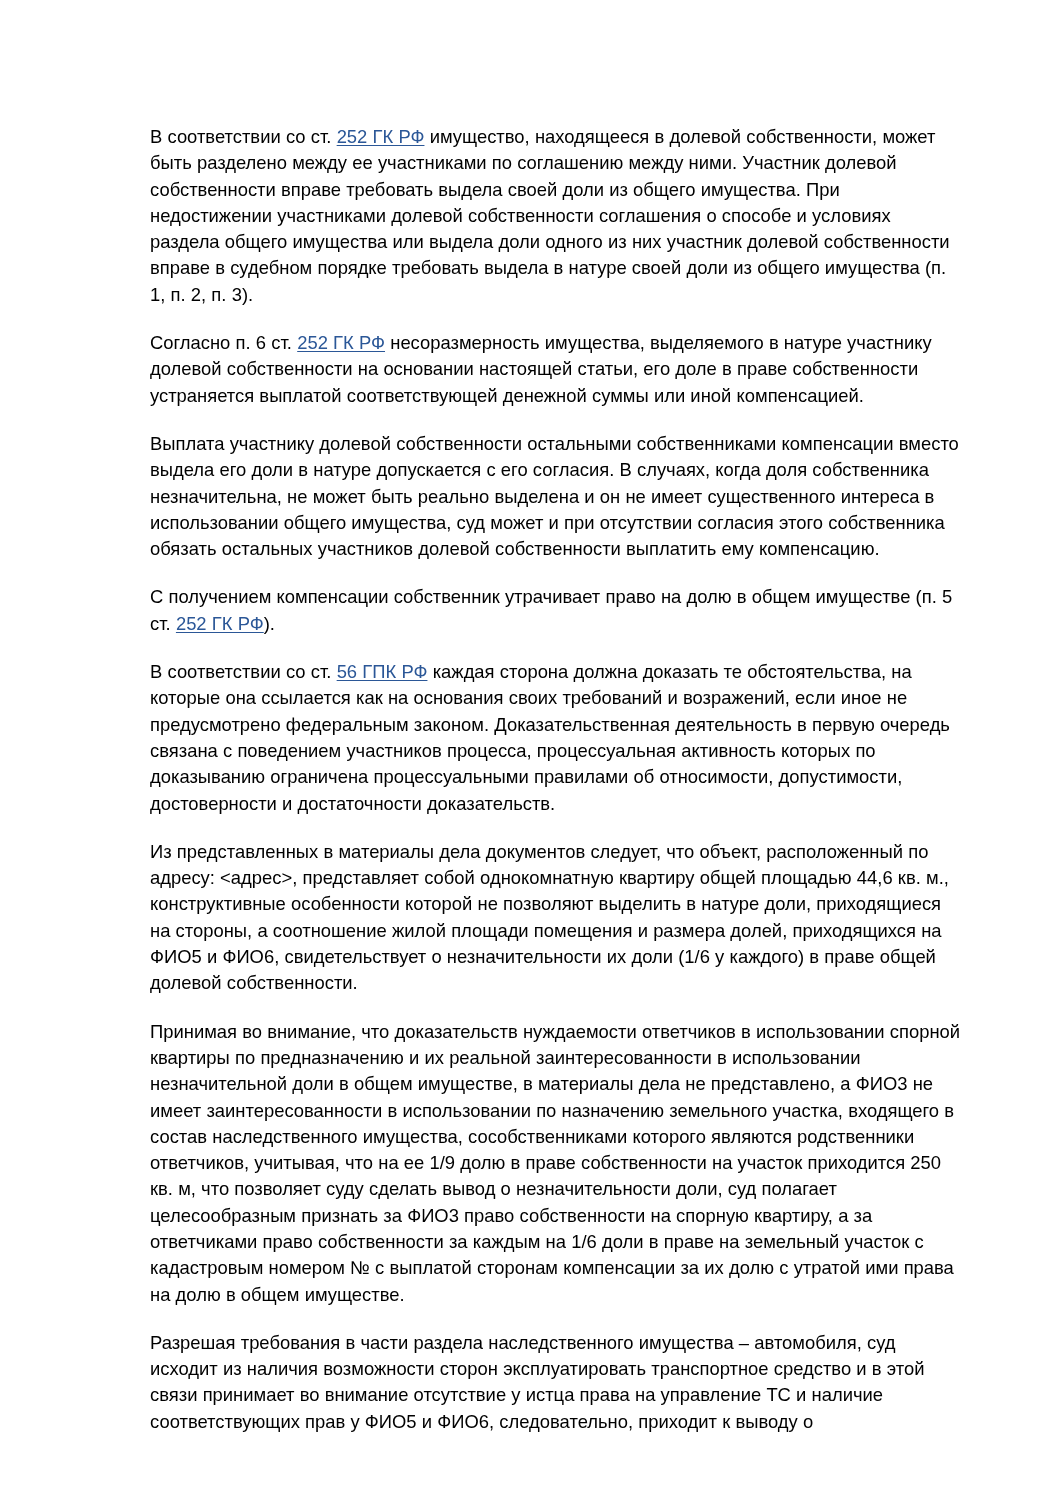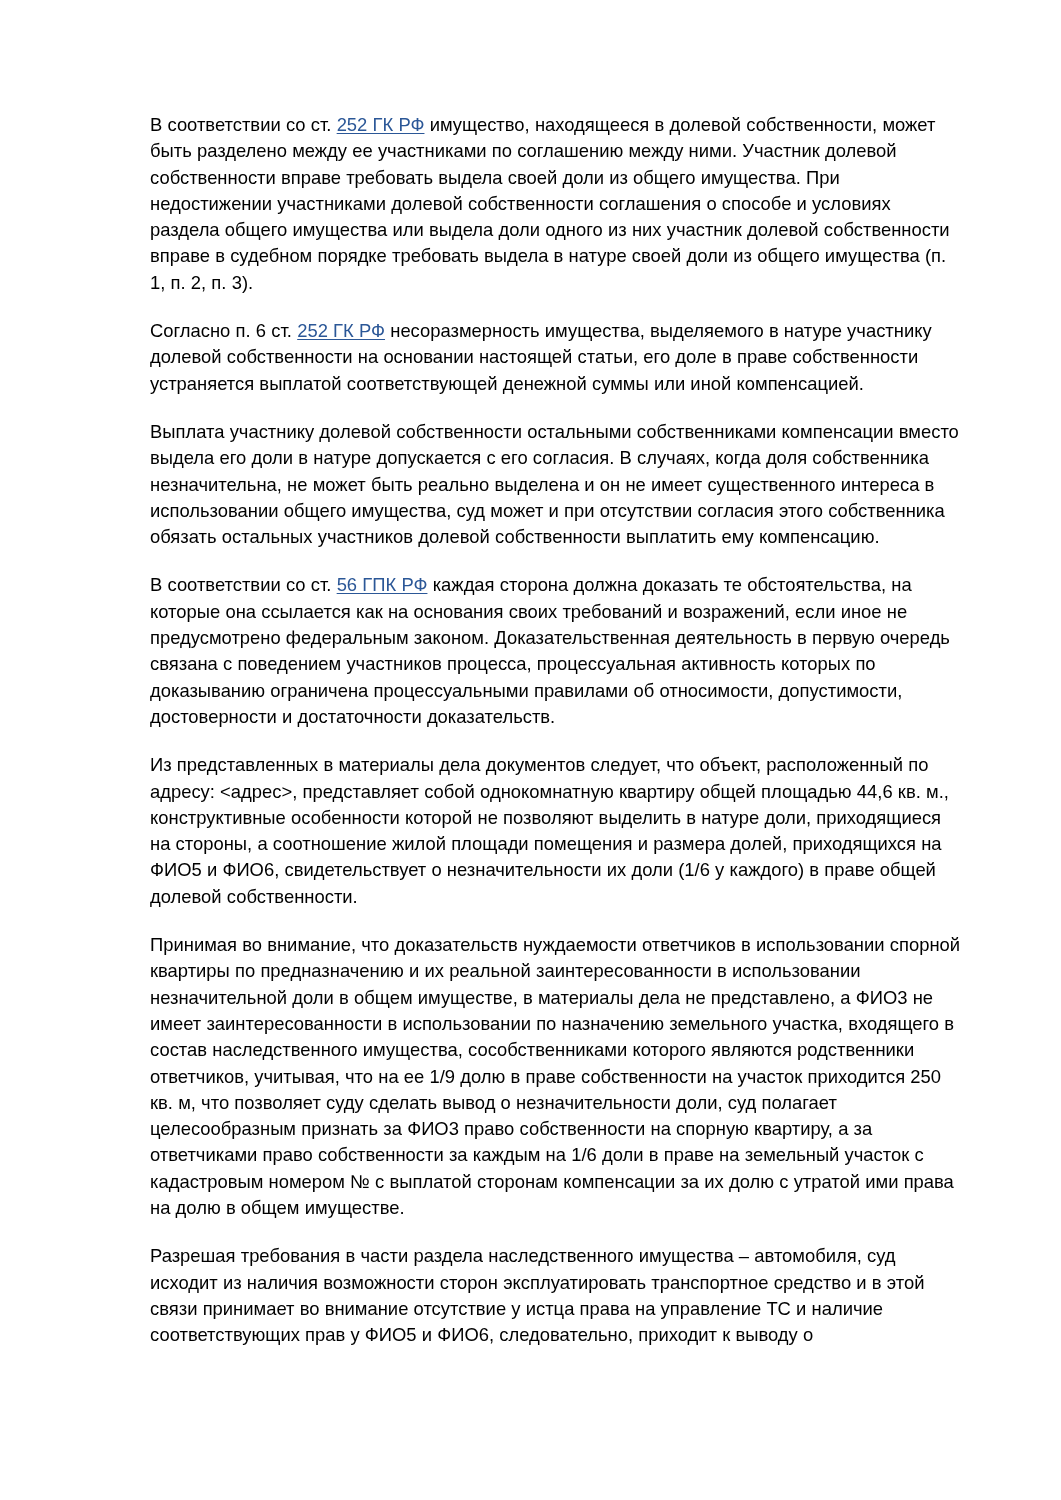--- a/index.html
+++ b/index.html
@@ -23,21 +23,21 @@
     width: 812px;
     font-family: "Liberation Sans", "DejaVu Sans", sans-serif;
     font-size: 18.4px;
     line-height: 26.3px;
     color: #000000;
     text-align: left;
     letter-spacing: 0px;
     word-spacing: 0.1px;
   }
   p.para {
-    margin: 0 0 22px 0;
+    margin: 12px 0 22px 0;
     padding: 0;
     hyphens: none;
   }
   p.para:last-child {
     margin-bottom: 0;
   }
   a.legal-link {
     color: #2b5797;
     text-decoration: underline;
     text-underline-offset: 2px;
@@ -46,18 +46,19 @@
   }
 </style>
 </head>
 <body>
 
 <div class="page">
   <div class="doc-body" id="doc-body">
       <p class="para"><span>В соответствии со ст. </span><a class="legal-link" style="color: rgb(43, 87, 151);">252 ГК РФ</a><span> имущество, находящееся в долевой собственности, может быть разделено между ее участниками по соглашению между ними. Участник долевой собственности вправе требовать выдела своей доли из общего имущества. При недостижении участниками долевой собственности соглашения о способе и условиях раздела общего имущества или выдела доли одного из них участник долевой собственности вправе в судебном порядке требовать выдела в натуре своей доли из общего имущества (п. 1, п. 2, п. 3).</span></p>
       <p class="para"><span>Согласно п. 6 ст. </span><a class="legal-link" style="color: rgb(43, 87, 151);">252 ГК РФ</a><span> несоразмерность имущества, выделяемого в натуре участнику долевой собственности на основании настоящей статьи, его доле в праве собственности устраняется выплатой соответствующей денежной суммы или иной компенсацией.</span></p>
       <p class="para"><span>Выплата участнику долевой собственности остальными собственниками компенсации вместо выдела его доли в натуре допускается с его согласия. В случаях, когда доля собственника незначительна, не может быть реально выделена и он не имеет существенного интереса в использовании общего имущества, суд может и при отсутствии согласия этого собственника обязать остальных участников долевой собственности выплатить ему компенсацию.</span></p>
+      <p class="para"><span>С получением компенсации собственник утрачивает право на долю в общем имуществе (п. 5 ст. </span><a class="legal-link" style="color: rgb(43, 87, 151);">252 ГК РФ</a><span>).</span></p>
       <p class="para"><span>В соответствии со ст. </span><a class="legal-link" style="color: rgb(43, 87, 151);">56 ГПК РФ</a><span> каждая сторона должна доказать те обстоятельства, на которые она ссылается как на основания своих требований и возражений, если иное не предусмотрено федеральным законом. Доказательственная деятельность в первую очередь связана с поведением участников процесса, процессуальная активность которых по доказыванию ограничена процессуальными правилами об относимости, допустимости, достоверности и достаточности доказательств.</span></p>
       <p class="para"><span>Из представленных в материалы дела документов следует, что объект, расположенный по адресу: &lt;адрес&gt;, представляет собой однокомнатную квартиру общей площадью 44,6 кв. м., конструктивные особенности которой не позволяют выделить в натуре доли, приходящиеся на стороны, а соотношение жилой площади помещения и размера долей, приходящихся на ФИО5 и ФИО6, свидетельствует о незначительности их доли (1/6 у каждого) в праве общей долевой собственности.</span></p>
       <p class="para"><span>Принимая во внимание, что доказательств нуждаемости ответчиков в использовании спорной квартиры по предназначению и их реальной заинтересованности в использовании незначительной доли в общем имуществе, в материалы дела не представлено, а ФИО3 не имеет заинтересованности в использовании по назначению земельного участка, входящего в состав наследственного имущества, сособственниками которого являются родственники ответчиков, учитывая, что на ее 1/9 долю в праве собственности на участок приходится 250 кв. м, что позволяет суду сделать вывод о незначительности доли, суд полагает целесообразным признать за ФИО3 право собственности на спорную квартиру, а за ответчиками право собственности за каждым на 1/6 доли в праве на земельный участок с кадастровым номером № с выплатой сторонам компенсации за их долю с утратой ими права на долю в общем имуществе.</span></p>
       <p class="para"><span>Разрешая требования в части раздела наследственного имущества – автомобиля, суд исходит из наличия возможности сторон эксплуатировать транспортное средство и в этой связи принимает во внимание отсутствие у истца права на управление ТС и наличие соответствующих прав у ФИО5 и ФИО6, следовательно, приходит к выводу о</span></p>
     </div>
 </div>
 
 </body></html>

